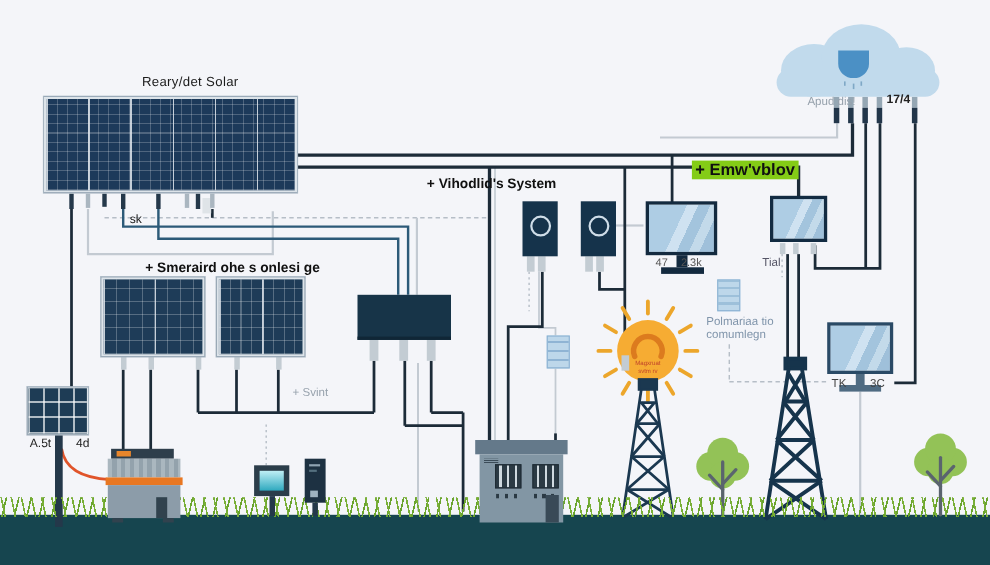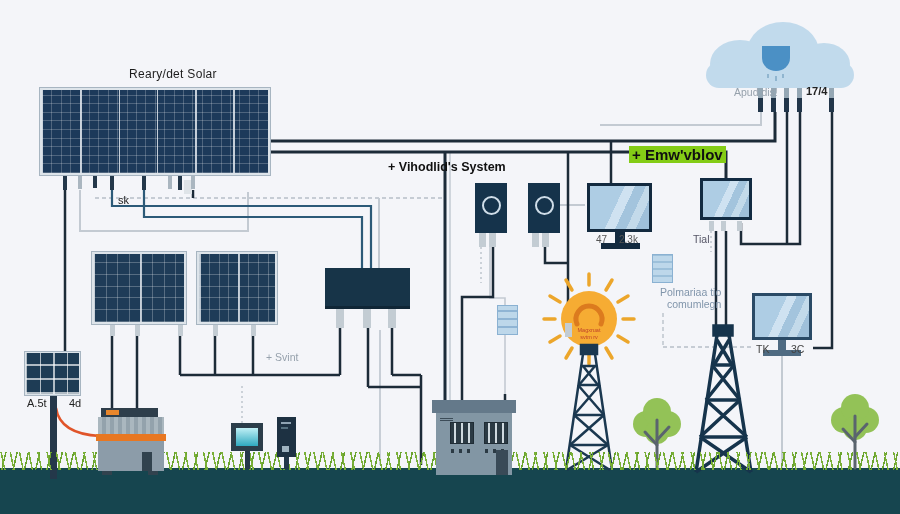--- a/index.html
+++ b/index.html
@@ -378,26 +378,27 @@
 
   <div class="abs blue-card z5" id="doc-icon"></div>
   <div class="abs blue-card z5" id="meter-icon"></div>
 
   <div class="lbl lbl-title" style="left:129px;top:67px;">Reary/det Solar</div>
   <div class="lbl" style="left:118px;top:194px;font-size:11px;">sk</div>
   <div class="lbl lbl-bold" style="left:388px;top:120px;font-size:12.5px;margin-top:40px;">+ Vihodlid's System</div>
   <div class="lbl lbl-bold" style="left:629px;top:117px;font-size:15px;background:#84cc16;padding:0 3px;margin-top:29px;">+ Emw'vblov</div>
   <div class="lbl lbl-gray" style="left:734px;top:86px;font-size:10.5px;">Apud dis!</div>
   <div class="lbl" style="left:806px;top:85px;font-size:11px;font-weight:600;">17/4</div>
+  <div class="lbl lbl-bold" style="left:132px;top:236px;font-size:12.5px;">+ Smeraird ohe s onlesi ge</div>
   <div class="lbl" style="left:27px;top:397px;font-size:11px;">A.5t</div>
   <div class="lbl" style="left:69px;top:397px;font-size:11px;">4d</div>
   <div class="lbl lbl-gray" style="left:266px;top:351px;font-size:10.5px;">+ Svint</div>
   <div class="lbl" style="left:596px;top:234px;font-size:10px;color:#555;">47</div>
   <div class="lbl" style="left:619px;top:234px;font-size:10px;color:#555;">2.3k</div>
   <div class="lbl" style="left:693px;top:233px;font-size:10.5px;color:#556;">Tial</div>
-  <div class="lbl lbl-note" style="left:660px;top:286px;text-align:right;">
+  <div class="lbl lbl-note" style="left:642px;top:286px;">
     <span>Polmariaa tio</span>
     <span>comumlegn</span>
   </div>
   <div class="lbl" style="left:756px;top:343px;font-size:10.5px;color:#444;">TK</div>
   <div class="lbl" style="left:791px;top:343px;font-size:10.5px;color:#444;">3C</div>
 
 </div>
 
 </body></html>

